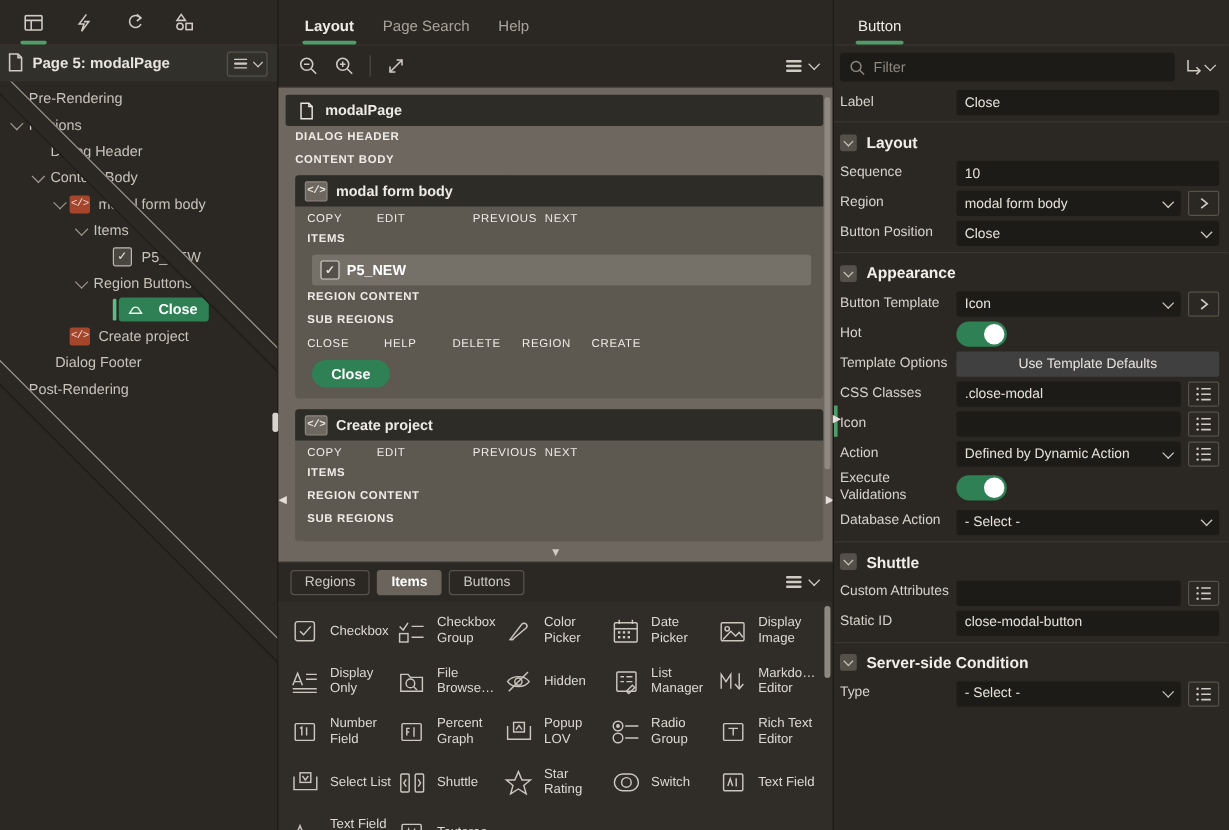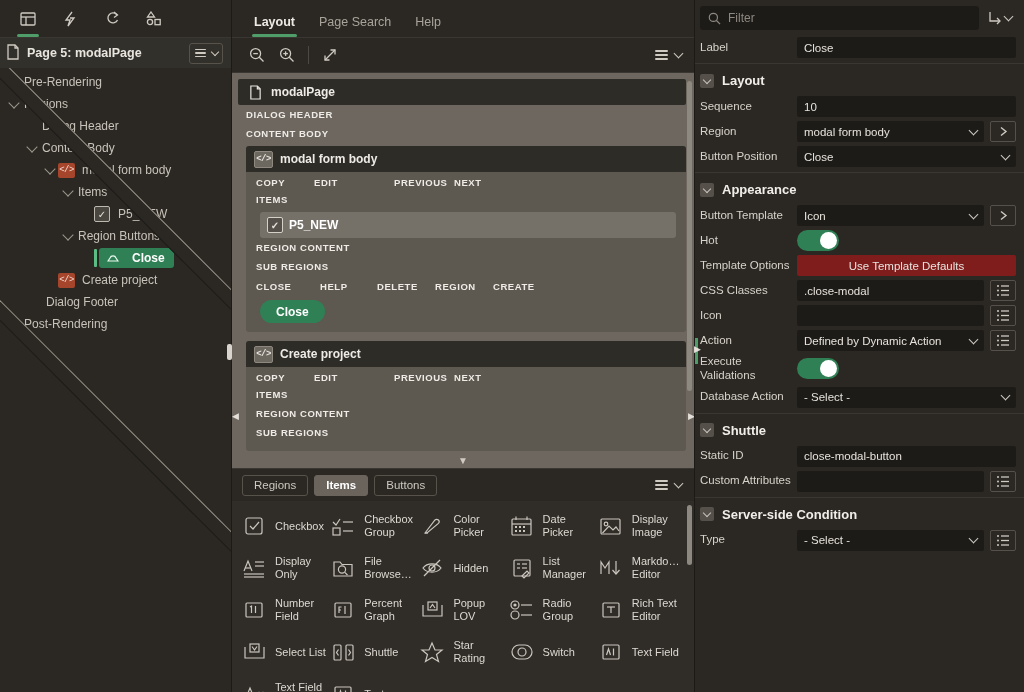--- a/index.html
+++ b/index.html
@@ -108,21 +108,21 @@
   .canvas {
     flex:1; background:#6d675f; padding:6px 8px 0 6px; overflow:hidden; position:relative;
   }
   .cardhdr {
     background:#2e2c27; color:#eeebe6; height:26px; display:flex; align-items:center;
     padding:0 8px; gap:7px; font-size:12px; font-weight:600; border-radius:2px;
   }
   .cap { font-size:9.5px; letter-spacing:0.55px; color:#efece7; padding:4px 0 4px 8px; font-weight:600;}
   .region-box { background:#5d5850; border-radius:3px; margin:3px 0 0 8px; padding-bottom:9px;}
   .region-box > .cardhdr{ border-radius:3px 3px 0 0;}
-  .btnrow { display:flex; padding:5px 0 2px 10px; font-size:9.5px; letter-spacing:0.55px; color:#efece7; font-weight:700;}
+  .btnrow { display:flex; padding:5px 0 2px 10px; font-size:9.5px; letter-spacing:0.55px; color:#efece7; font-weight:400;}
   .btnrow span { display:block;}
   .item-row {
     background:#757068; border-radius:3px; height:26px; margin:3px 10px 0 14px;
     display:flex; align-items:center; padding:0 7px; gap:6px;
     font-size:12px; color:#fff; font-weight:600;
   }
   .item-row .ic-chk { background:#555049; border-color:#d5d0c8; margin-right:0;}
   .green-pill {
     display:inline-flex; align-items:center; justify-content:center;
     background:#2f8055; color:#fff; border-radius:14px; height:23px; padding:0 16px;
@@ -201,21 +201,21 @@
   }
   .sect .stitle { font-size:13px; font-weight:700; color:#f1eee9;}
   .toggle {
     width:42px; height:21px; border-radius:11px; background:#2f8055; position:relative; cursor:pointer;
   }
   .toggle::after {
     content:""; position:absolute; right:2px; top:2px; width:17px; height:17px; border-radius:50%;
     background:#fff;
   }
   .btn-wide {
-    flex:1; height:21px; background:#7f1d1d; border-radius:2px; display:flex; align-items:center;
+    flex:1; height:21px; background:#404040; border-radius:2px; display:flex; align-items:center;
     justify-content:center; font-size:11.5px; color:#e8e4de; cursor:pointer;
   }
   .right-green { position:absolute; left:0; top:338px; width:3px; height:26px; background:#4f9d69;}
   .right-handle { position:absolute; left:-1px; top:344px; color:#e4e0d9; font-size:9px;}
   .icn { stroke:#cfcac2; fill:none; stroke-width:1.3;}
   .bar { width:13px; height:1.6px; background:#cfcac2; display:block; border-radius:1px;}
   .cdown { width:7px;height:7px;border-right:1.5px solid #cfcac2;border-bottom:1.5px solid #cfcac2;transform:rotate(45deg);margin-bottom:3px;}
 </style>
 </head>
 <body>
@@ -696,20 +696,23 @@
                 <line x1="13.5" y1="7.5" x2="13.5" y2="14.5" style="stroke:#cbc6be;fill:none;stroke-width:1.2"></line>
               </svg>
             </span>
             <span class="gl">Textarea</span>
           </div>
         </div>
     </div>
   </div>
 
   <div class="right">
+    <div class="r-tabs">
+      <div class="r-tab active">Button</div>
+    </div>
 
     <div class="r-filter">
       <div class="filter-box">
         <svg width="13" height="13" viewBox="0 0 14 14">
             <circle class="icn" style="stroke:#8d8880" cx="5.8" cy="5.8" r="4.4"></circle>
             <line class="icn" style="stroke:#8d8880" x1="9.1" y1="9.1" x2="13" y2="13"></line>
           </svg>
         <span>Filter</span>
       </div>
       <span class="goto-btn">
@@ -859,45 +862,45 @@
             <i class="cdown"></i>
           </div>
         </div>
         <div class="sect">
           <span class="box">
             <i class="cdown" style="width:6px;height:6px;border-color:#c9c4bc;margin-bottom:2px;"></i>
           </span>
           <span class="stitle">Shuttle</span>
         </div>
         <div class="prow">
-          <div class="plabel">Static ID</div>
-          <div class="pfield">
-            <span>close-modal-button</span>
-          </div>
-        </div>
-        <div class="prow">
           <div class="plabel">Custom Attributes</div>
           <div class="pfield">
             <span></span>
           </div>
           <div class="lov-btn">
             <svg width="14" height="13" viewBox="0 0 14 13">
               <g fill="#cfcac2">
                 <circle cx="2" cy="2" r="1"></circle>
                 <circle cx="2" cy="6.5" r="1"></circle>
                 <circle cx="2" cy="11" r="1"></circle>
               </g>
               <g stroke="#cfcac2" stroke-width="1.3">
                 <line x1="5" y1="2" x2="13" y2="2"></line>
                 <line x1="5" y1="6.5" x2="13" y2="6.5"></line>
                 <line x1="5" y1="11" x2="13" y2="11"></line>
               </g>
             </svg>
           </div>
         </div>
+        <div class="prow">
+          <div class="plabel">Static ID</div>
+          <div class="pfield">
+            <span>close-modal-button</span>
+          </div>
+        </div>
         <div class="sect">
           <span class="box">
             <i class="cdown" style="width:6px;height:6px;border-color:#c9c4bc;margin-bottom:2px;"></i>
           </span>
           <span class="stitle">Server-side Condition</span>
         </div>
         <div class="prow">
           <div class="plabel">Type</div>
           <div class="pfield pselect">
             <span>- Select -</span>

